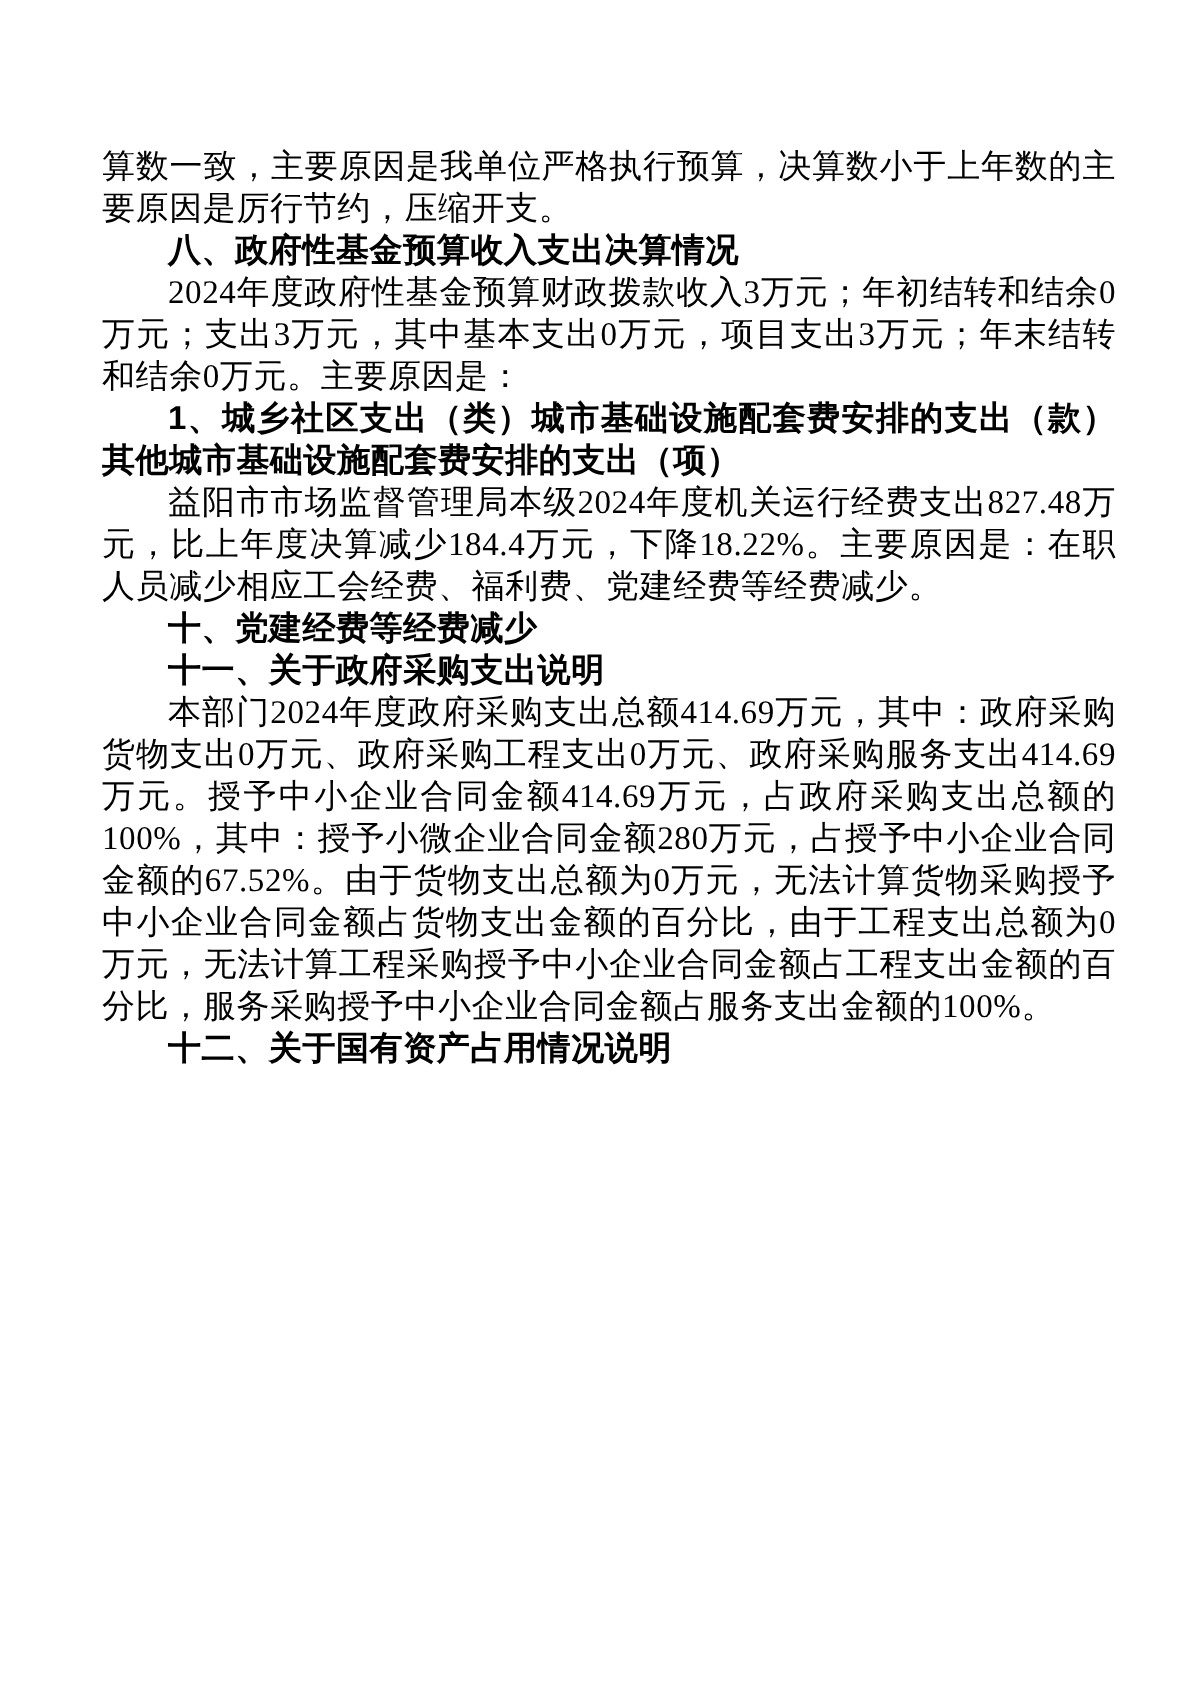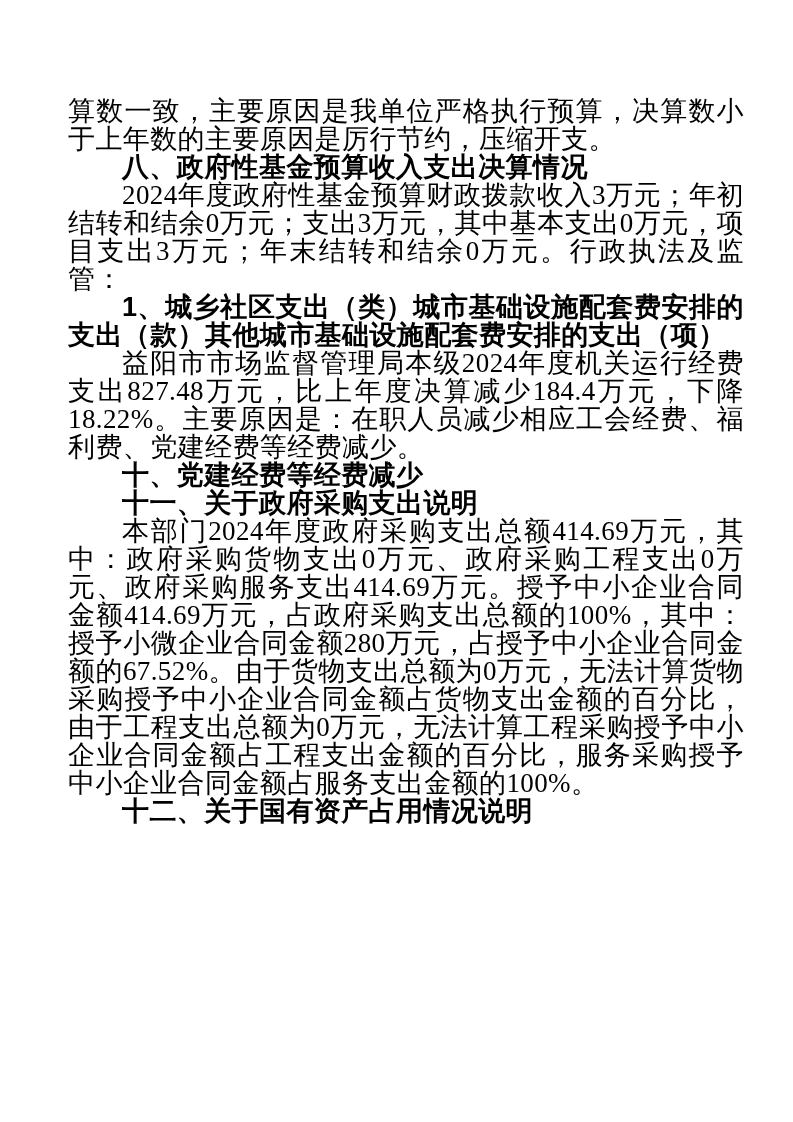--- a/index.html
+++ b/index.html
@@ -12,21 +12,21 @@
     width: 793px;
     height: 1122px;
     background: #ffffff;
     box-sizing: border-box;
     padding: 97px 49px 0 68px;
     overflow: hidden;
   }
   .doc-body p {
     margin: 0;
     padding: 0;
-    font-size: 27px;
+    font-size: 22px;
     line-height: 28px;
     letter-spacing: 0.4px;
     color: #000000;
     text-align: justify;
     font-family: "Liberation Serif", "DejaVu Serif", serif;
   }
   .doc-body p.body-continued {
     text-indent: 0;
   }
   .doc-body p.paragraph {
@@ -38,21 +38,21 @@
     font-family: "Liberation Sans", "DejaVu Sans", sans-serif;
   }
 </style>
 </head>
 <body>
 
 <div class="page">
   <div class="doc-body">
       <p class="body-continued">算数一致，主要原因是我单位严格执行预算，决算数小于上年数的主要原因是厉行节约，压缩开支。</p>
       <p class="heading">八、政府性基金预算收入支出决算情况</p>
-      <p class="paragraph">2024年度政府性基金预算财政拨款收入3万元；年初结转和结余0万元；支出3万元，其中基本支出0万元，项目支出3万元；年末结转和结余0万元。行政执法及监管：</p>
+      <p class="paragraph">2024年度政府性基金预算财政拨款收入3万元；年初结转和结余0万元；支出3万元，其中基本支出0万元，项目支出3万元；年末结转和结余0万元。主要原因是：</p>
       <p class="heading">1、城乡社区支出（类）城市基础设施配套费安排的支出（款）其他城市基础设施配套费安排的支出（项）</p>
       <p class="paragraph">益阳市市场监督管理局本级2024年度机关运行经费支出827.48万元，比上年度决算减少184.4万元，下降18.22%。主要原因是：在职人员减少相应工会经费、福利费、党建经费等经费减少。</p>
       <p class="heading">十、党建经费等经费减少</p>
       <p class="heading">十一、关于政府采购支出说明</p>
       <p class="paragraph">本部门2024年度政府采购支出总额414.69万元，其中：政府采购货物支出0万元、政府采购工程支出0万元、政府采购服务支出414.69万元。授予中小企业合同金额414.69万元，占政府采购支出总额的100%，其中：授予小微企业合同金额280万元，占授予中小企业合同金额的67.52%。由于货物支出总额为0万元，无法计算货物采购授予中小企业合同金额占货物支出金额的百分比，由于工程支出总额为0万元，无法计算工程采购授予中小企业合同金额占工程支出金额的百分比，服务采购授予中小企业合同金额占服务支出金额的100%。</p>
       <p class="heading">十二、关于国有资产占用情况说明</p>
     </div>
 </div>
 
 </body></html>

